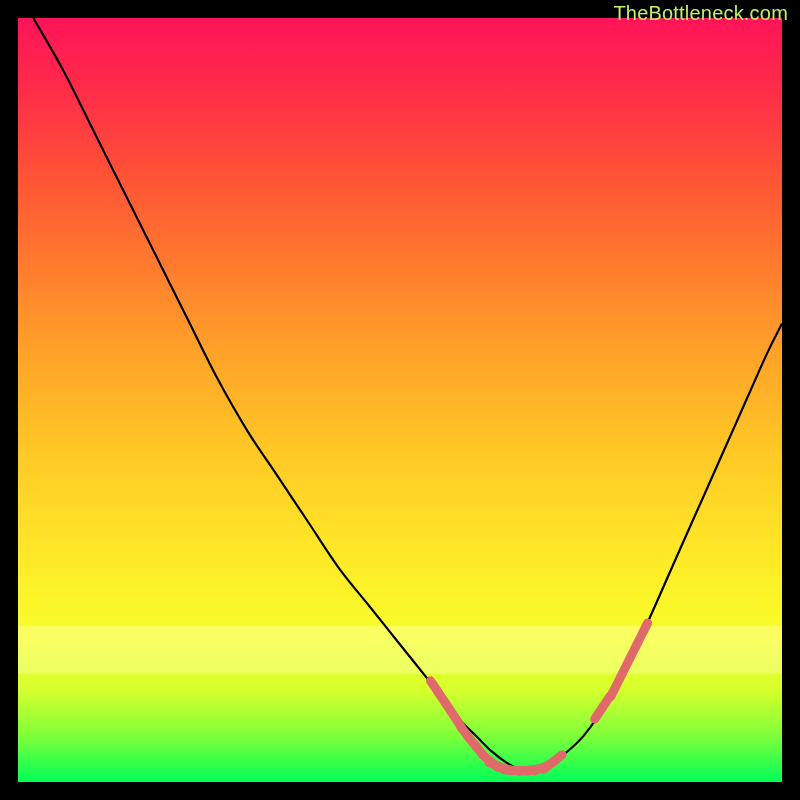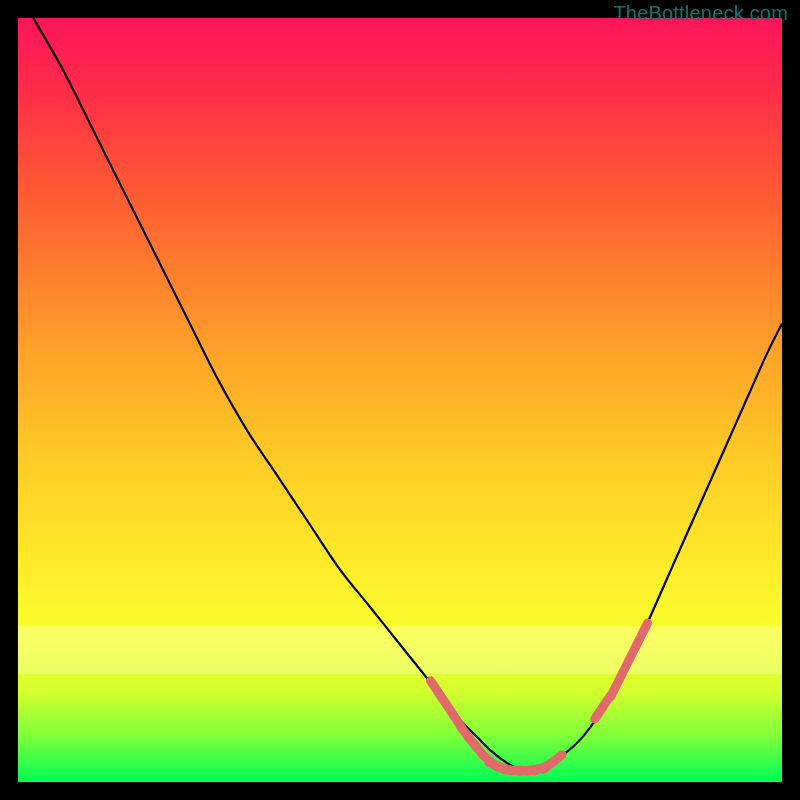--- a/index.html
+++ b/index.html
@@ -56,21 +56,21 @@
     left: 0;
     top: 0;
     width: 764px;
     height: 764px;
     overflow: visible;
   }
   .attribution {
     position: absolute;
     top: 2px;
     right: 12px;
-    color: #0f766e;
+    color: #bef264;
     font-size: 20px;
     font-weight: 500;
     letter-spacing: 0.2px;
     user-select: none;
   }
 </style>
 </head>
 <body>
 
 <div class="chart-container">

